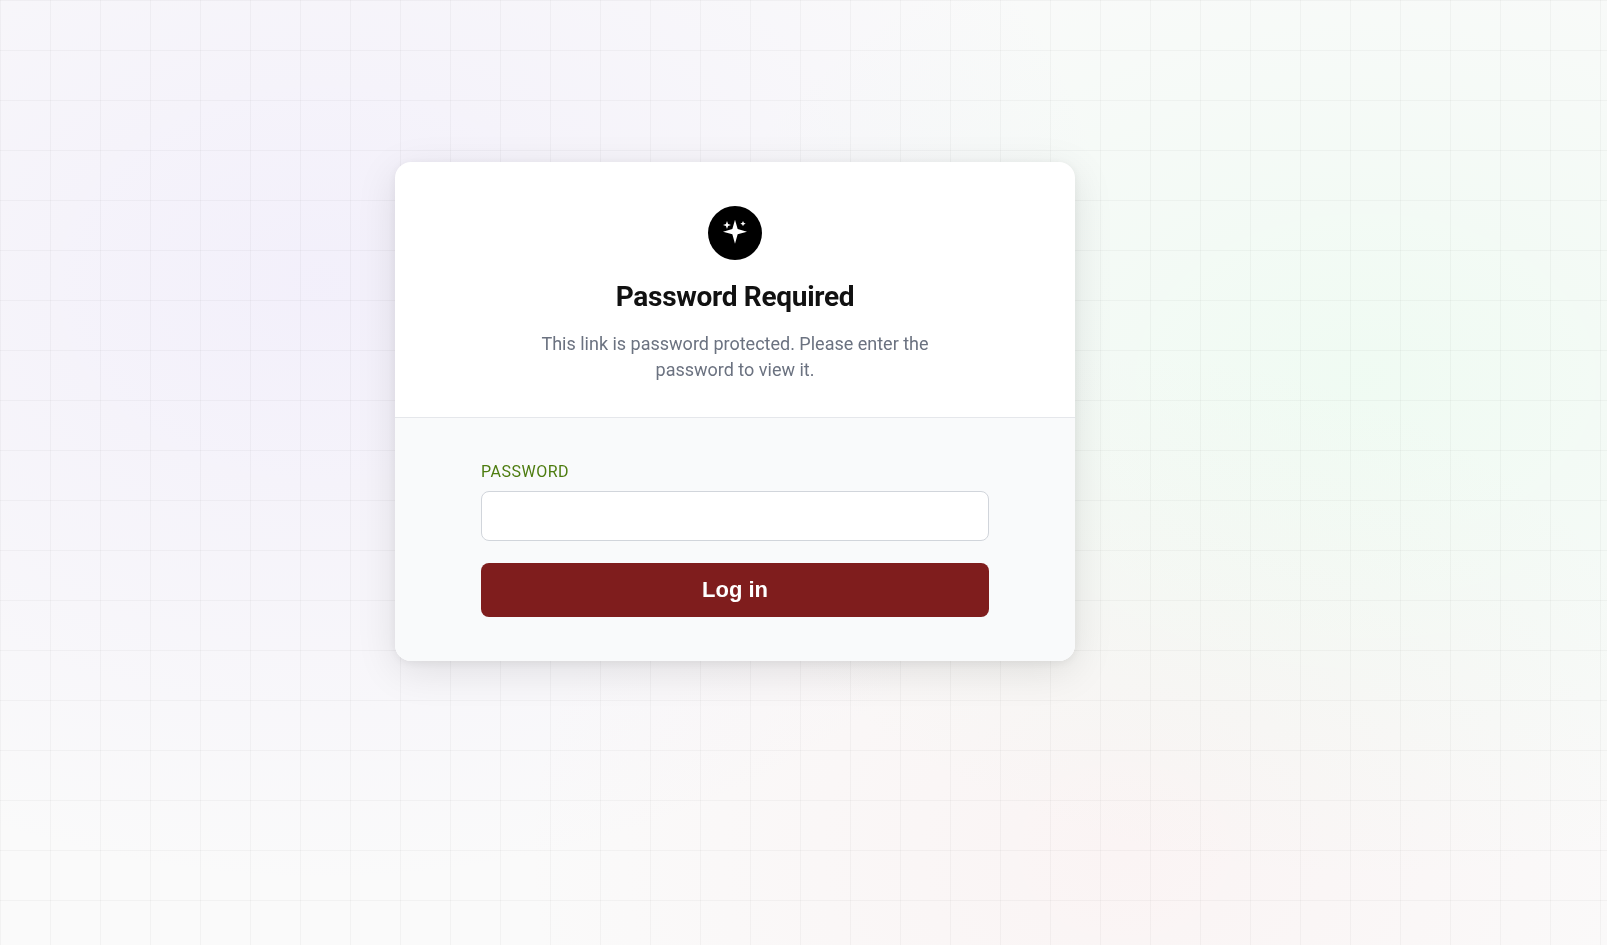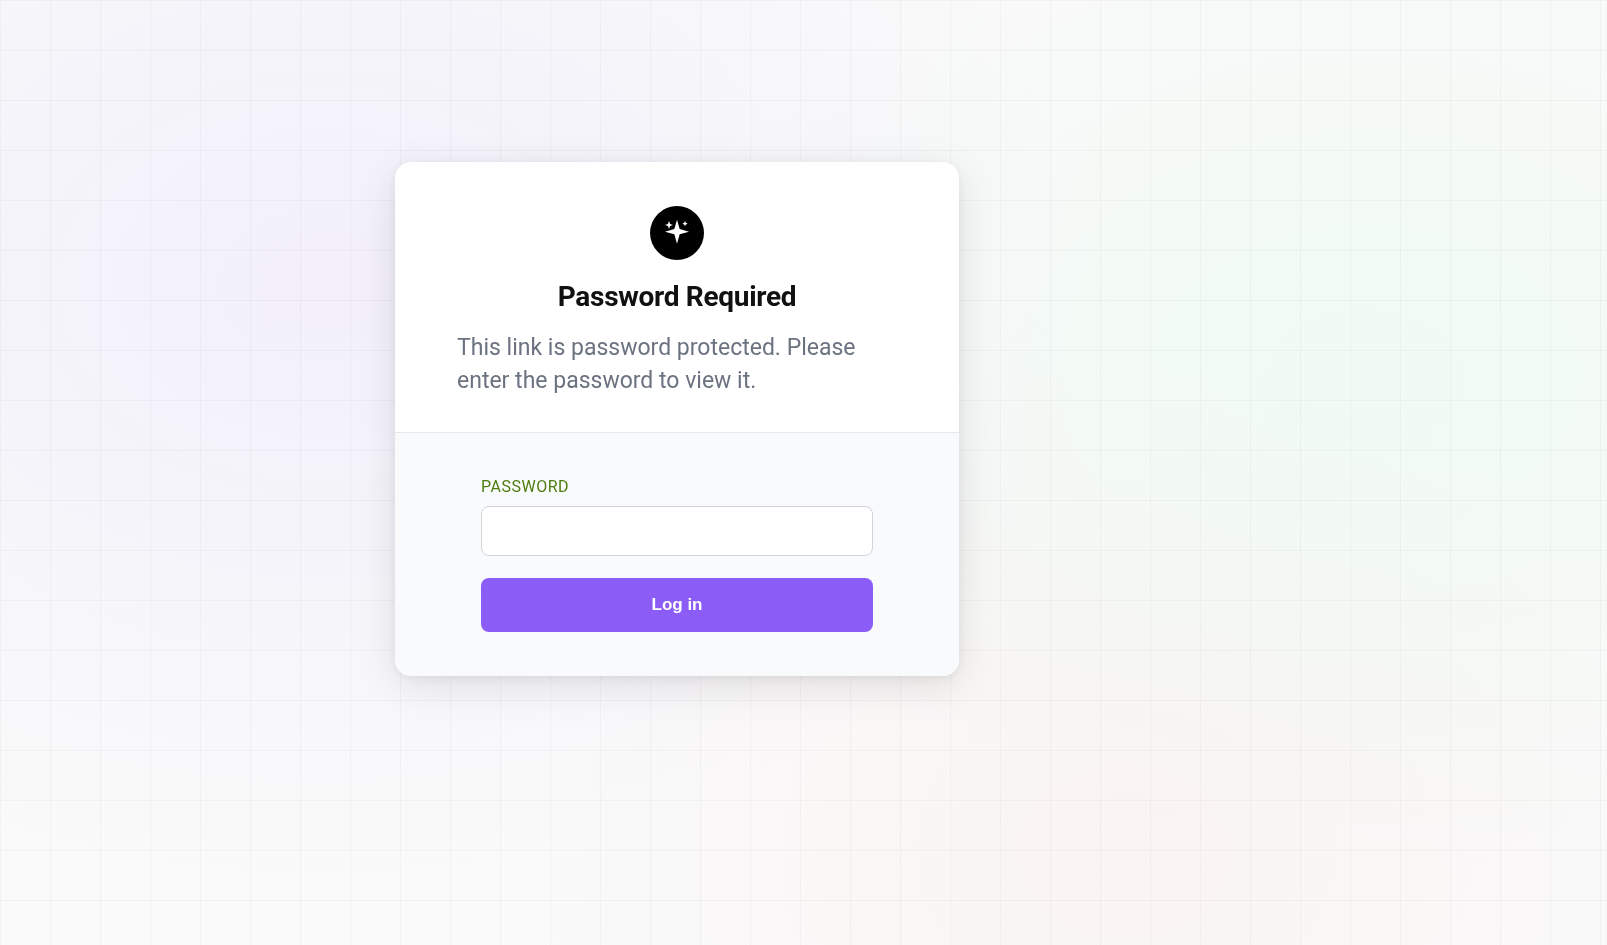--- a/index.html
+++ b/index.html
@@ -29,21 +29,21 @@
         linear-gradient(rgba(0,0,0,0.03) 1px, transparent 1px),
         linear-gradient(90deg, rgba(0,0,0,0.03) 1px, transparent 1px);
       background-size: 50px 50px;
       pointer-events: none;
     }
 
     .card {
       position: absolute;
       left: 395px;
       top: 162px;
-      width: 564px;
+      width: 680px;
       background: #ffffff;
       border-radius: 16px;
       box-shadow: 0 10px 40px rgba(0,0,0,0.10), 0 2px 8px rgba(0,0,0,0.06);
       overflow: hidden;
     }
 
     .card-header {
       padding: 44px 48px 34px 48px;
       display: flex;
       flex-direction: column;
@@ -71,24 +71,24 @@
     .title {
       font-size: 28px;
       font-weight: 700;
       color: #111111;
       letter-spacing: -0.3px;
       margin-bottom: 18px;
       text-align: center;
     }
 
     .subtitle {
-      font-size: 23px;
+      font-size: 18px;
       line-height: 1.45;
       color: #6b7280;
-      text-align: left;
+      text-align: center;
       max-width: 440px;
     }
 
     .card-body {
       background: #f9fafb;
       padding: 44px 86px 44px 86px;
     }
 
     .field-label {
       font-size: 16px;
@@ -108,25 +108,25 @@
       padding: 0 14px;
       font-size: 18px;
       color: #111111;
       outline: none;
       margin-bottom: 22px;
     }
 
     .login-button {
       width: 100%;
       height: 54px;
-      background: #8b5cf6;
+      background: #7f1d1d;
       color: #ffffff;
       border: none;
       border-radius: 8px;
-      font-size: 17px;
+      font-size: 22px;
       font-weight: 600;
       cursor: pointer;
     }
   </style>
 </head>
 <body>
 
 <div class="card">
   <div class="card-header">
     <div class="icon-wrap">

